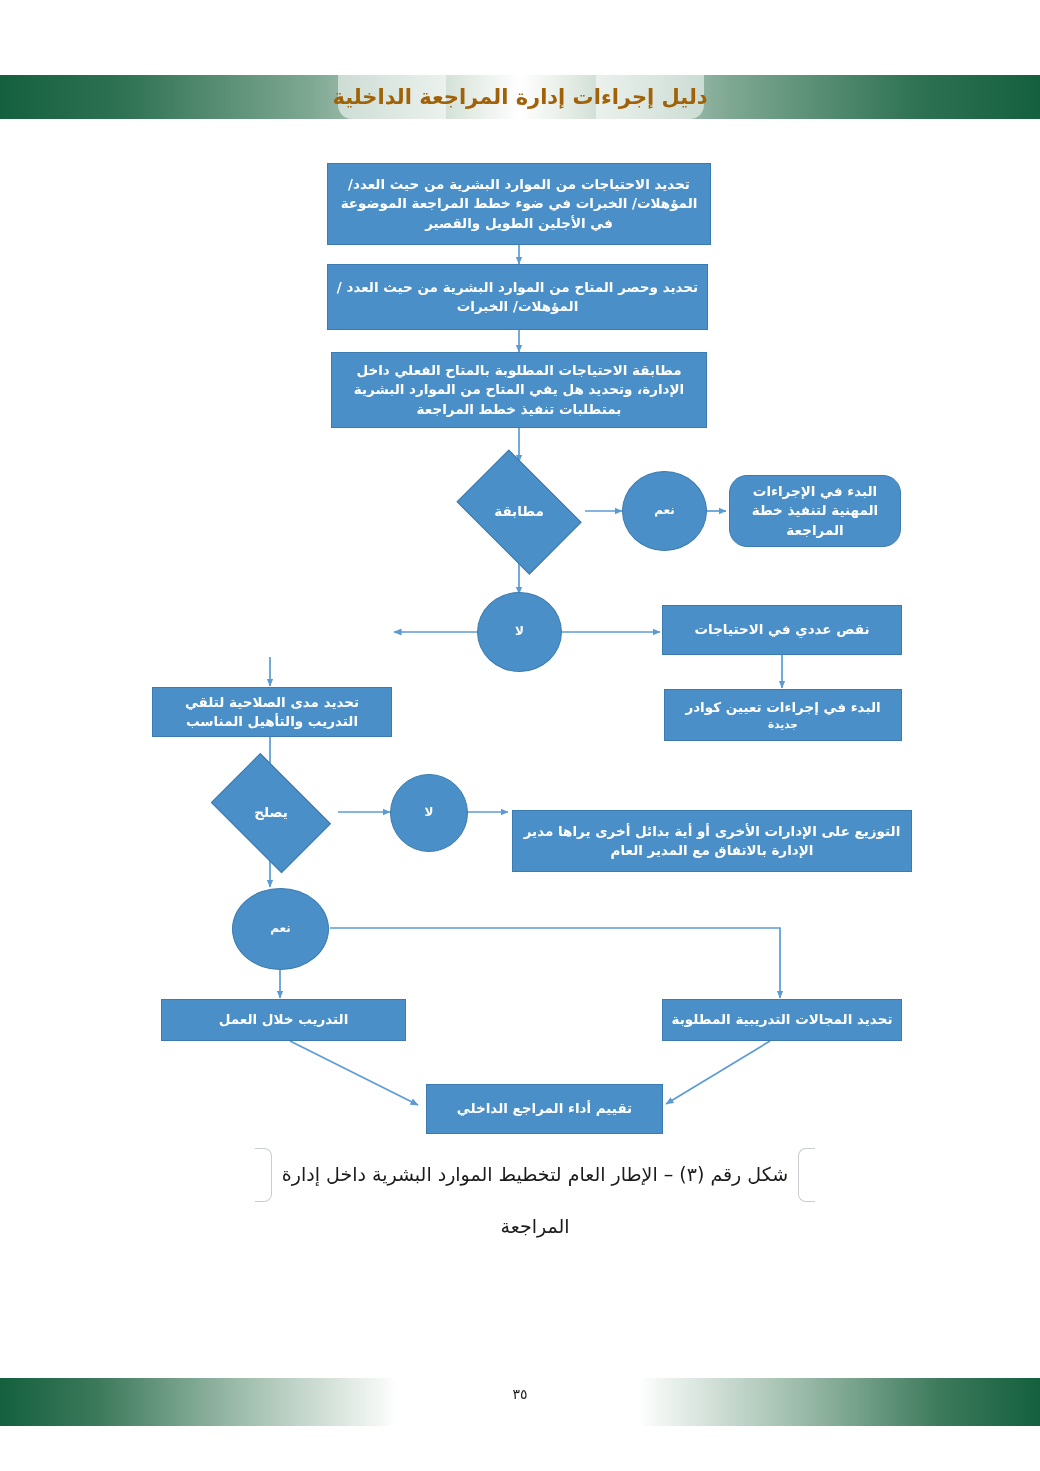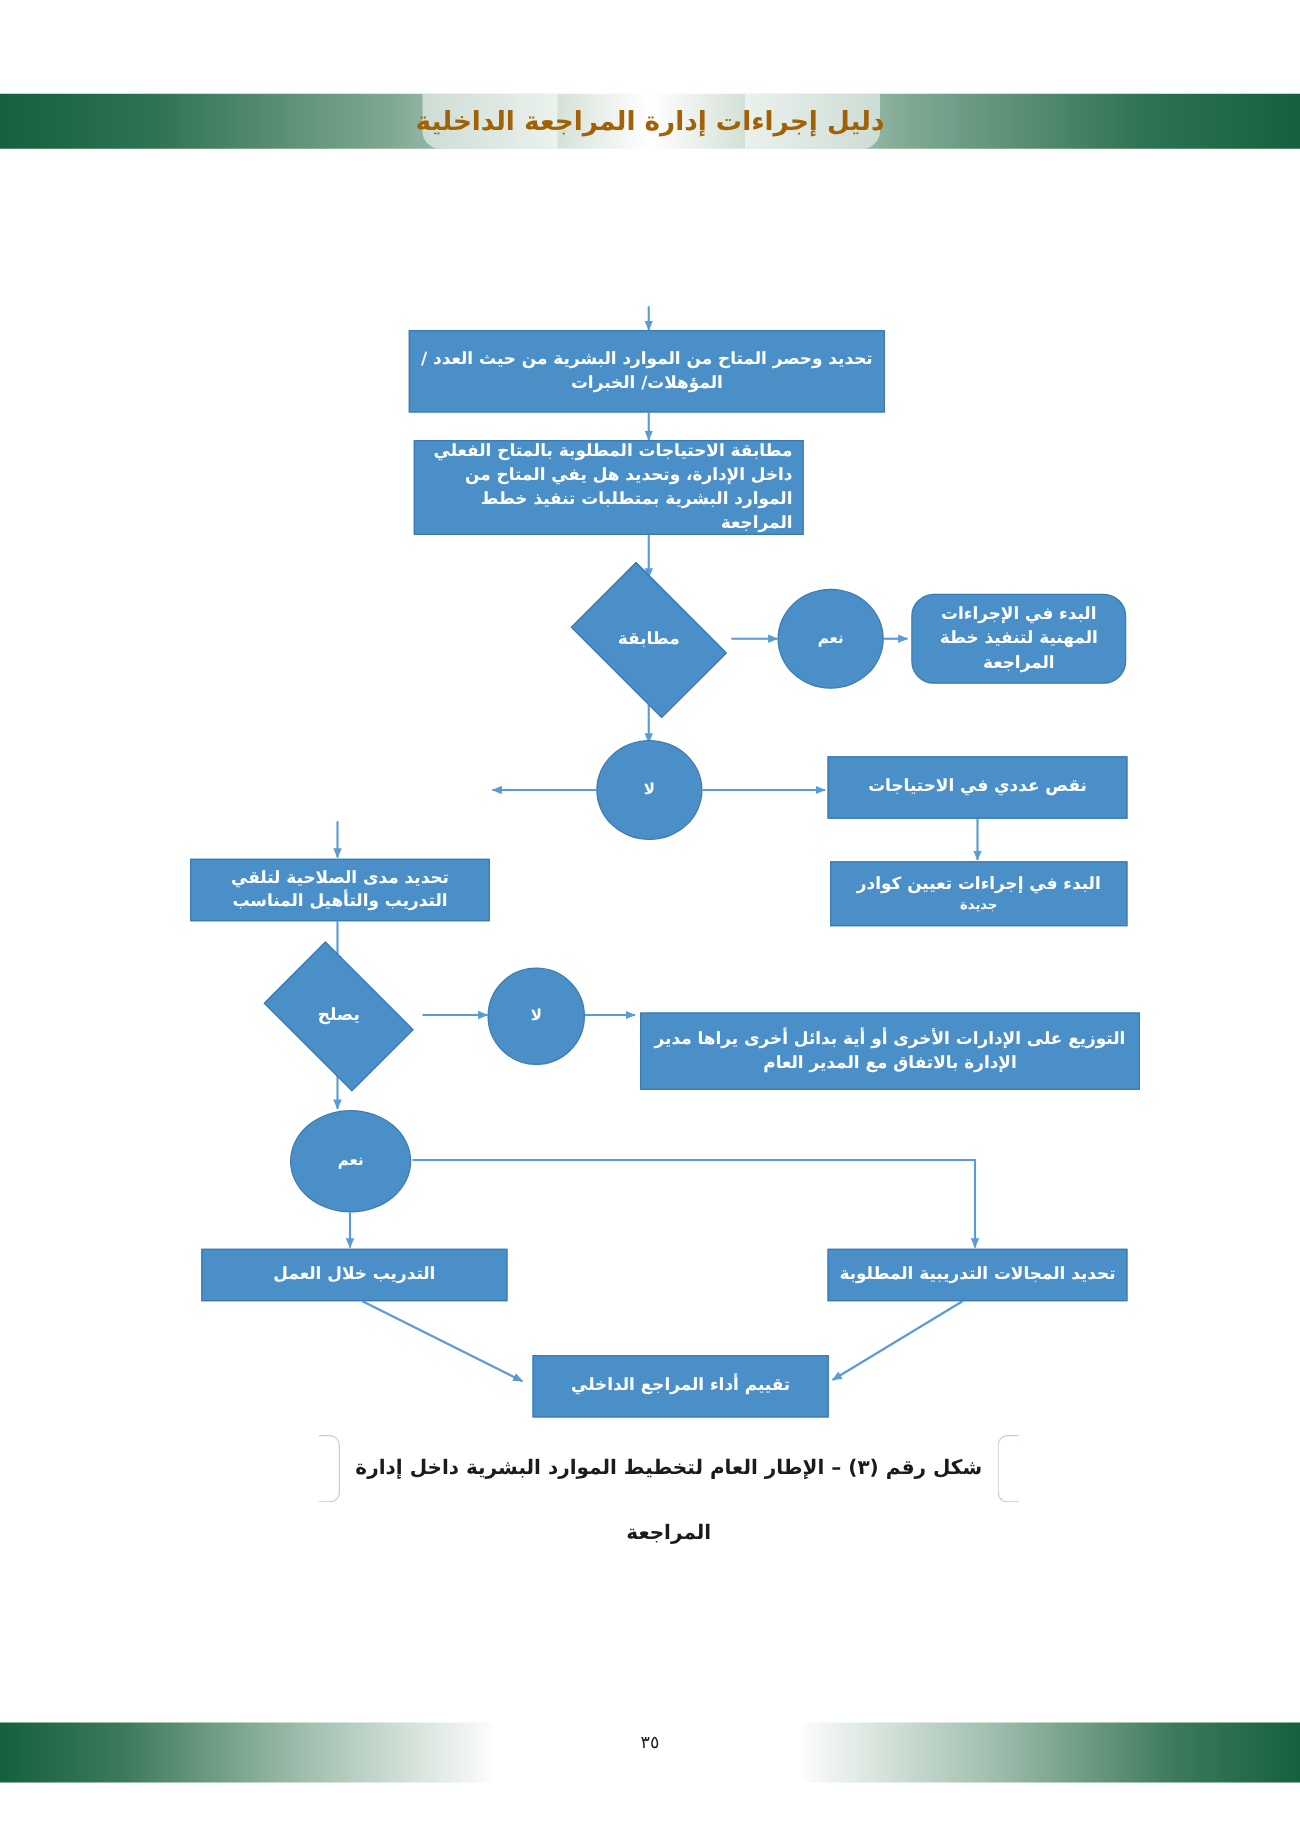--- a/index.html
+++ b/index.html
@@ -194,22 +194,22 @@
     border-radius: 8px 0 0 8px;
   }
   .caption-text {
     position: absolute;
     left: 20px;
     right: 20px;
     top: 0;
     height: 52px;
     line-height: 52px;
     text-align: center;
-    font-size: 16px;
-    font-weight: bold;
+    font-size: 19px;
+    font-weight: normal;
     color: #1b1b1b;
     direction: rtl;
   }
 </style>
 </head>
 <body>
 
 <div class="page-header">
   <div class="header-band"></div>
   <div class="header-tab-left"></div>
@@ -258,26 +258,29 @@
       <path d="M280,970 L280,998"></path>
 
       <path d="M330,928 L780,928 L780,998"></path>
 
       <path d="M290,1041 L418,1105"></path>
 
       <path d="M770,1041 L666,1104"></path>
     </g>
   </svg>
 
+  <div class="node node-box" style="left:327px; top:163px; width:384px; height:82px;">
+    <span>تحديد الاحتياجات من الموارد البشرية من حيث العدد/ المؤهلات/ الخبرات في ضوء خطط المراجعة الموضوعة في الأجلين الطويل والقصير</span>
+  </div>
 
   <div class="node node-box" style="left:327px; top:264px; width:381px; height:66px;">
     <span>تحديد وحصر المتاح من الموارد البشرية من حيث العدد / المؤهلات/ الخبرات</span>
   </div>
 
-  <div class="node node-box" style="left:331px; top:352px; width:312px; height:76px;text-align:right;">
+  <div class="node node-box" style="left:331px; top:352px; width:376px; height:76px;">
     <span>مطابقة الاحتياجات المطلوبة بالمتاح الفعلي داخل الإدارة، وتحديد هل يفي المتاح من الموارد البشرية بمتطلبات تنفيذ خطط المراجعة</span>
   </div>
 
   <div class="node node-diamond" style="left:449px; top:462px; width:140px; height:100px;">
     <span class="dia-shape"></span>
     <span class="dia-label">مطابقة</span>
   </div>
 
   <div class="node node-circle" style="left:622px; top:471px; width:85px; height:80px;">
     <span>نعم</span>

